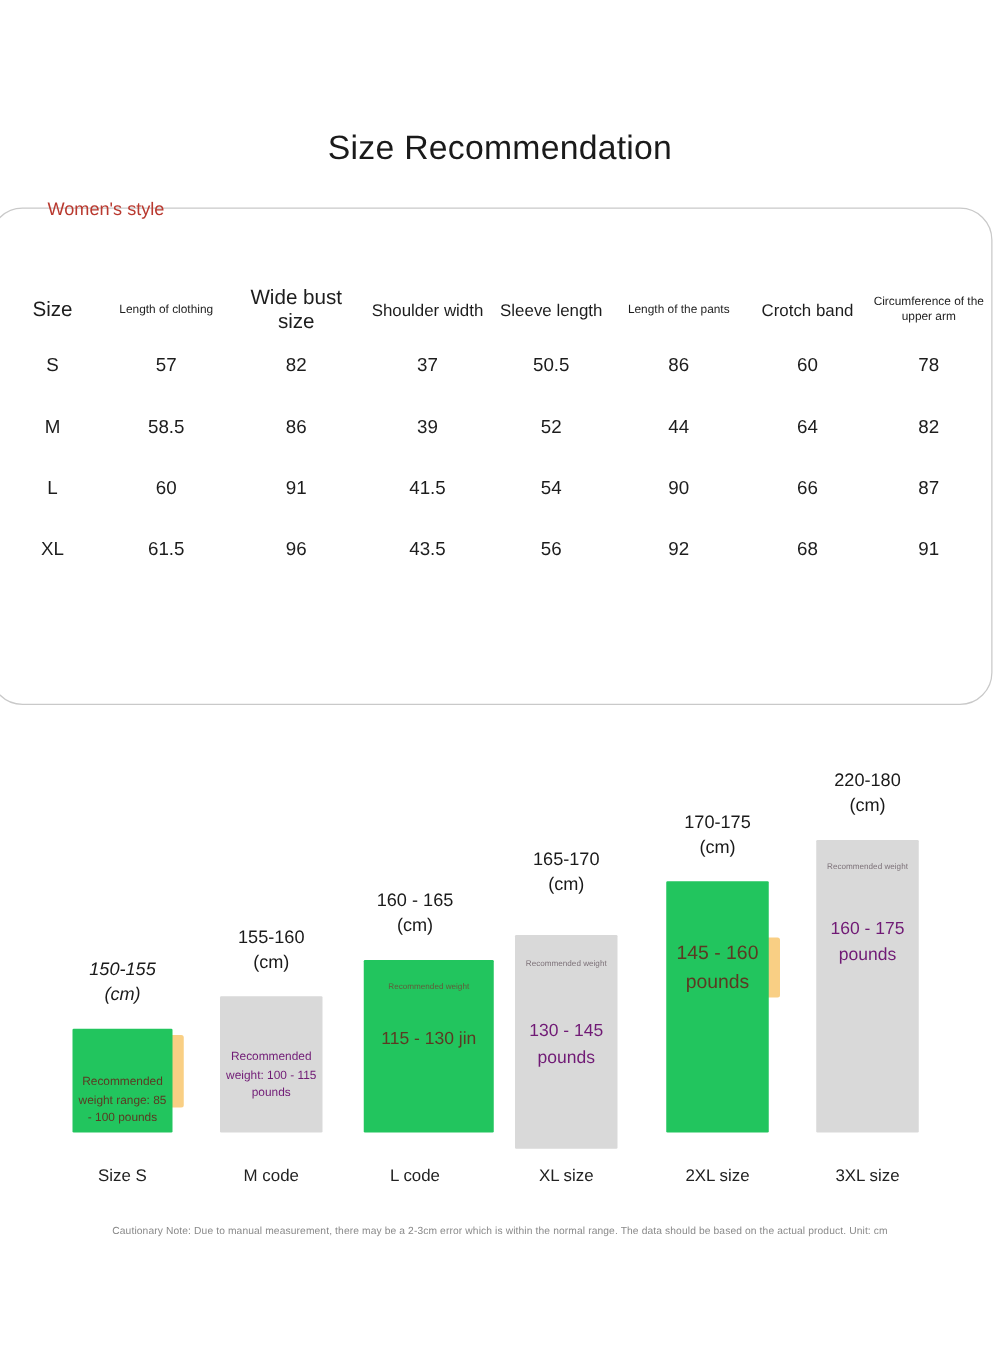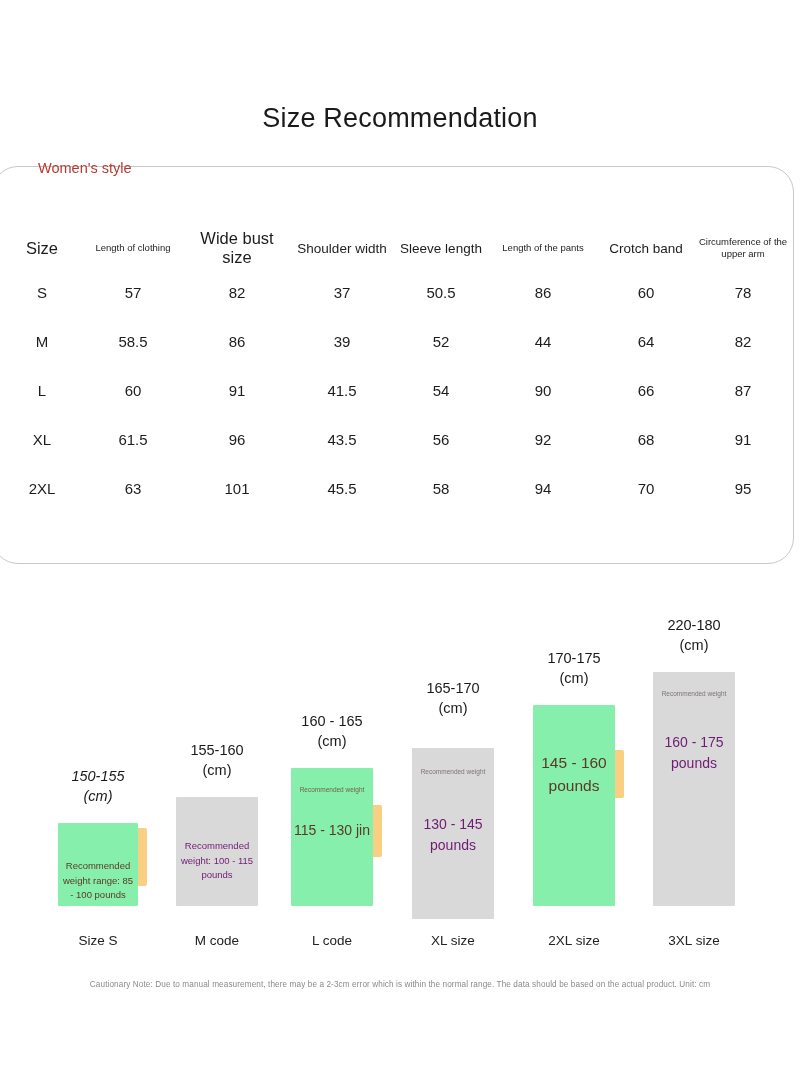--- a/index.html
+++ b/index.html
@@ -114,21 +114,21 @@
     text-align: center;
     font-size: 14.5px;
     line-height: 1.35;
     color: #1a1a1a;
   }
   .bar-rect {
     position: absolute;
     left: 0;
     border-radius: 1px;
   }
-  .bar-rect.orange { background: #86efac; }
+  .bar-rect.orange { background: #22c55e; }
   .bar-rect.grey   { background: #d9d9d9; }
 
   
   .bar-tab {
     position: absolute;
     width: 13px;
     border-radius: 2px;
     opacity: .72;
   }
   .bar-tab.orange { background: #f7bd55; }
@@ -238,30 +238,20 @@
         <tr>
           <td class="sz">XL</td>
           <td>61.5</td>
           <td>96</td>
           <td>43.5</td>
           <td>56</td>
           <td>92</td>
           <td>68</td>
           <td>91</td>
         </tr>
-        <tr>
-          <td class="sz">2XL</td>
-          <td>63</td>
-          <td>101</td>
-          <td>45.5</td>
-          <td>58</td>
-          <td>94</td>
-          <td>70</td>
-          <td>95</td>
-        </tr>
       </tbody>
   </table>
 </div>
 
 <div id="bar-chart">
     <div class="bar-group" style="left: 58px; width: 80px; height: 345px;">
       <div class="bar-height-label" style="top: 167px; font-style: italic;">
         <div>150-155</div>
         <div>(cm)</div>
       </div>
@@ -280,21 +270,21 @@
         <div class="bar-weight tiny on-grey" style="top: 42px;">Recommended weight: 100 - 115 pounds</div>
       </div>
       <div class="bar-caption" style="bottom: -3px;">M code</div>
     </div>
     <div class="bar-group" style="left: 291px; width: 82px; height: 345px;">
       <div class="bar-height-label" style="top: 112px;">
         <div>160 - 165</div>
         <div>(cm)</div>
       </div>
       <div class="bar-tab orange" style="top: 205px; height: 52px; left: 78px;"></div>
-      <div class="bar-rect orange" style="top: 168px; height: 138px; width: 82px;">
+      <div class="bar-rect orange" style="top: 168px; height: 138px; width: 104px;">
         <div class="bar-note-small" style="top: 18px;">Recommended weight</div>
         <div class="bar-weight mid" style="top: 52px;">115 - 130 jin</div>
       </div>
       <div class="bar-caption" style="bottom: -3px;">L code</div>
     </div>
     <div class="bar-group" style="left: 412px; width: 82px; height: 345px;">
       <div class="bar-height-label" style="top: 79px;">
         <div>165-170</div>
         <div>(cm)</div>
       </div>

